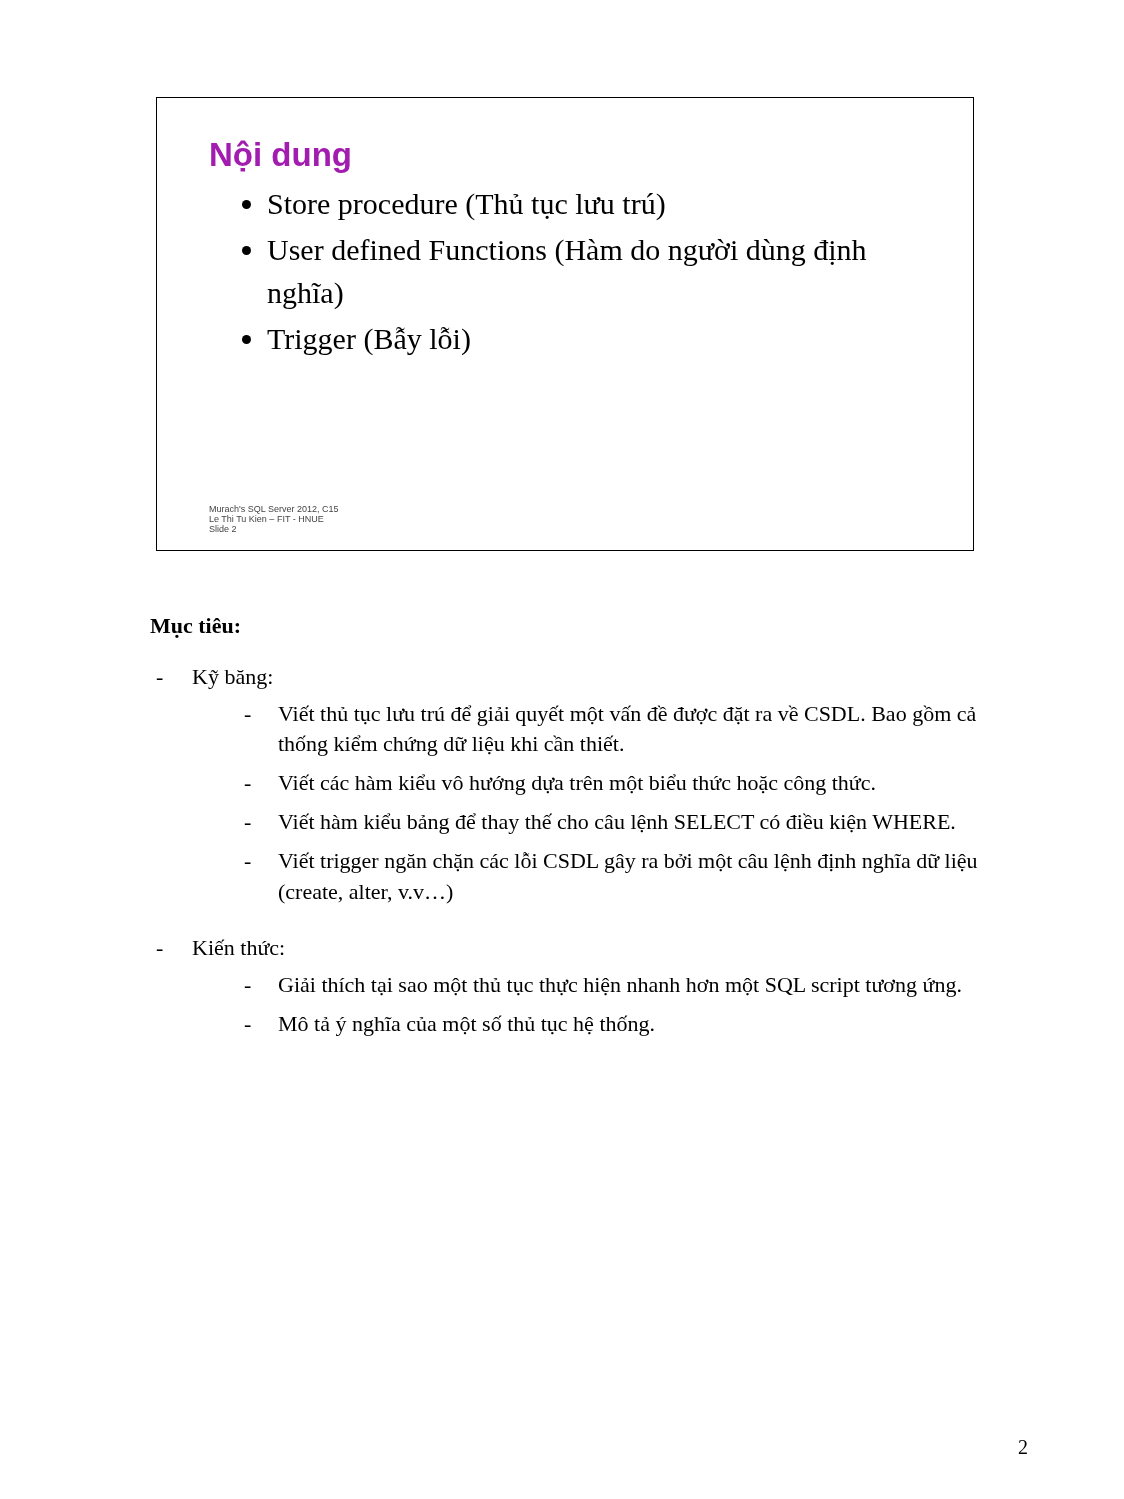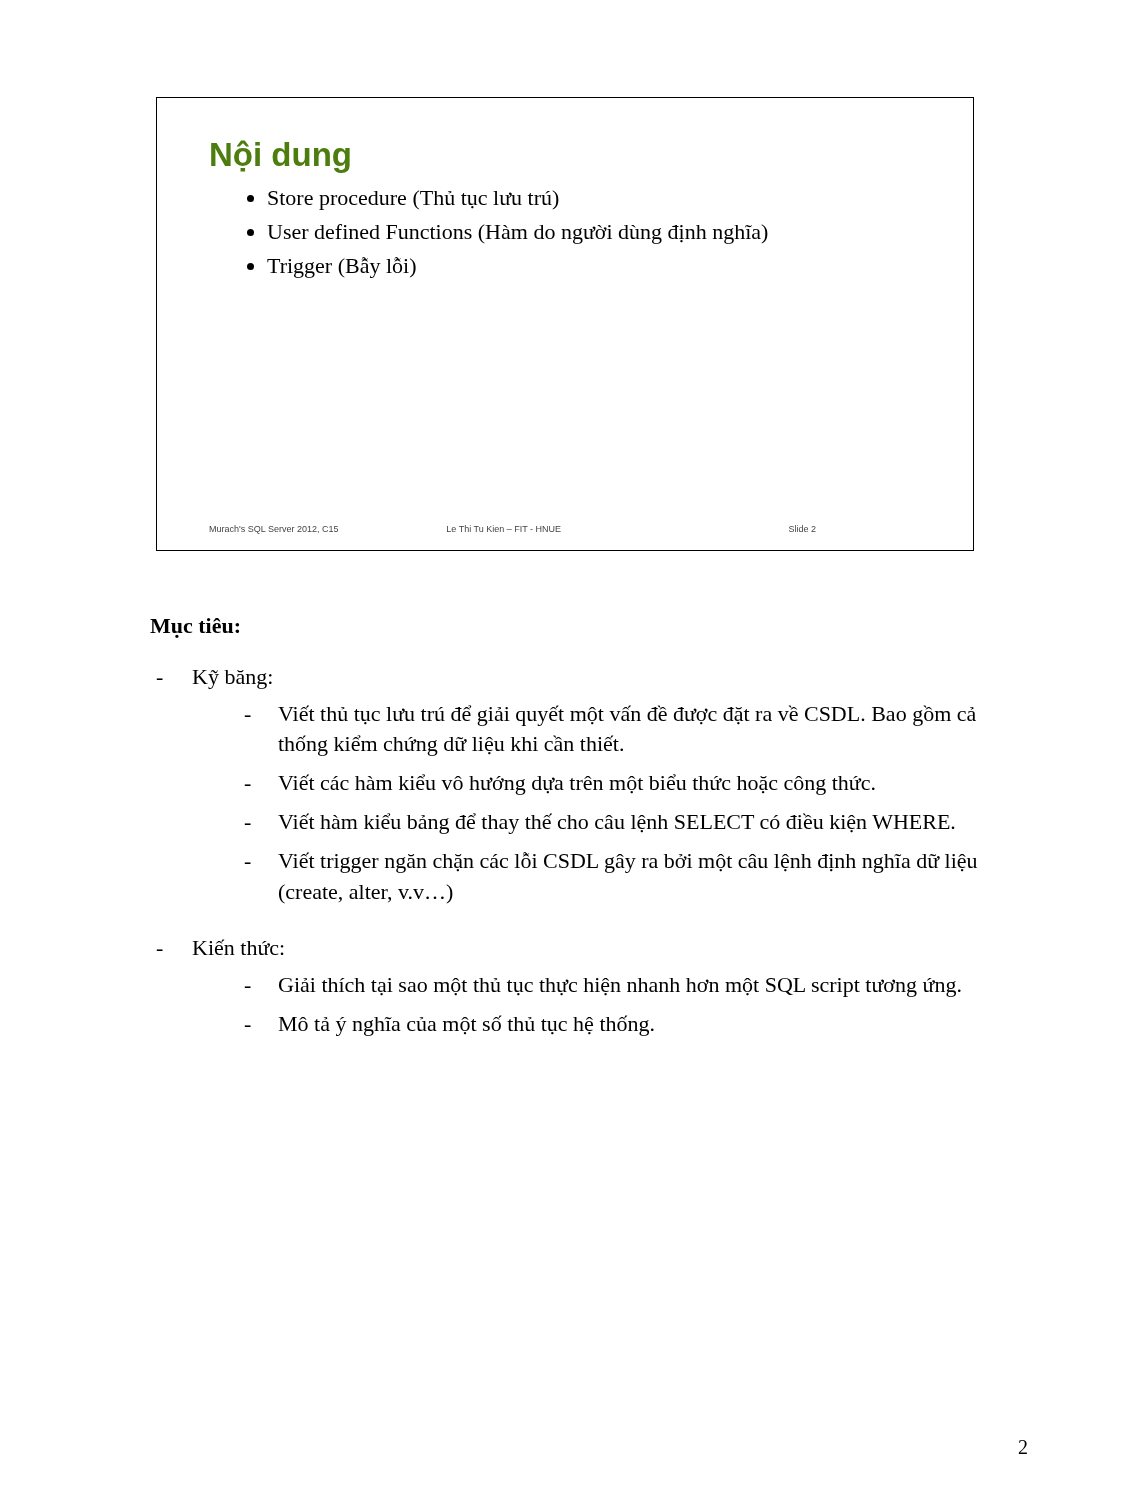--- a/index.html
+++ b/index.html
@@ -18,42 +18,43 @@
     width: 818px;
     height: 454px;
     border: 1.5px solid #000;
     padding: 38px 52px 20px 52px;
     background: #fff;
   }
   .slide-title {
     font-family: Arial, "Helvetica Neue", Helvetica, sans-serif;
     font-weight: bold;
     font-size: 33px;
-    color: #4d7c0f;
+    color: #a21caf;
     margin-bottom: 8px;
   }
   .slide-list {
     list-style: disc;
     margin-left: 58px;
-    font-size: 22px;
+    font-size: 30px;
     line-height: 1.45;
     font-family: "Times New Roman", Times, serif;
   }
   .slide-list li { margin-bottom: 2px; }
   .slide-footer {
     position: absolute;
     left: 52px;
     right: 52px;
     bottom: 16px;
     display: flex;
     justify-content: space-between;
     align-items: baseline;
     font-family: Arial, Helvetica, sans-serif;
     font-size: 9px;
     color: #444;
+    flex-direction: column;
   }
   .slide-footer .center { flex: 1; }
   .slide-footer .left  { flex: 1; text-align: left; }
   .slide-footer .right { flex: 1; text-align: center; }
 
   .content {
     position: absolute;
     left: 150px;
     top: 611px;
     width: 846px;

